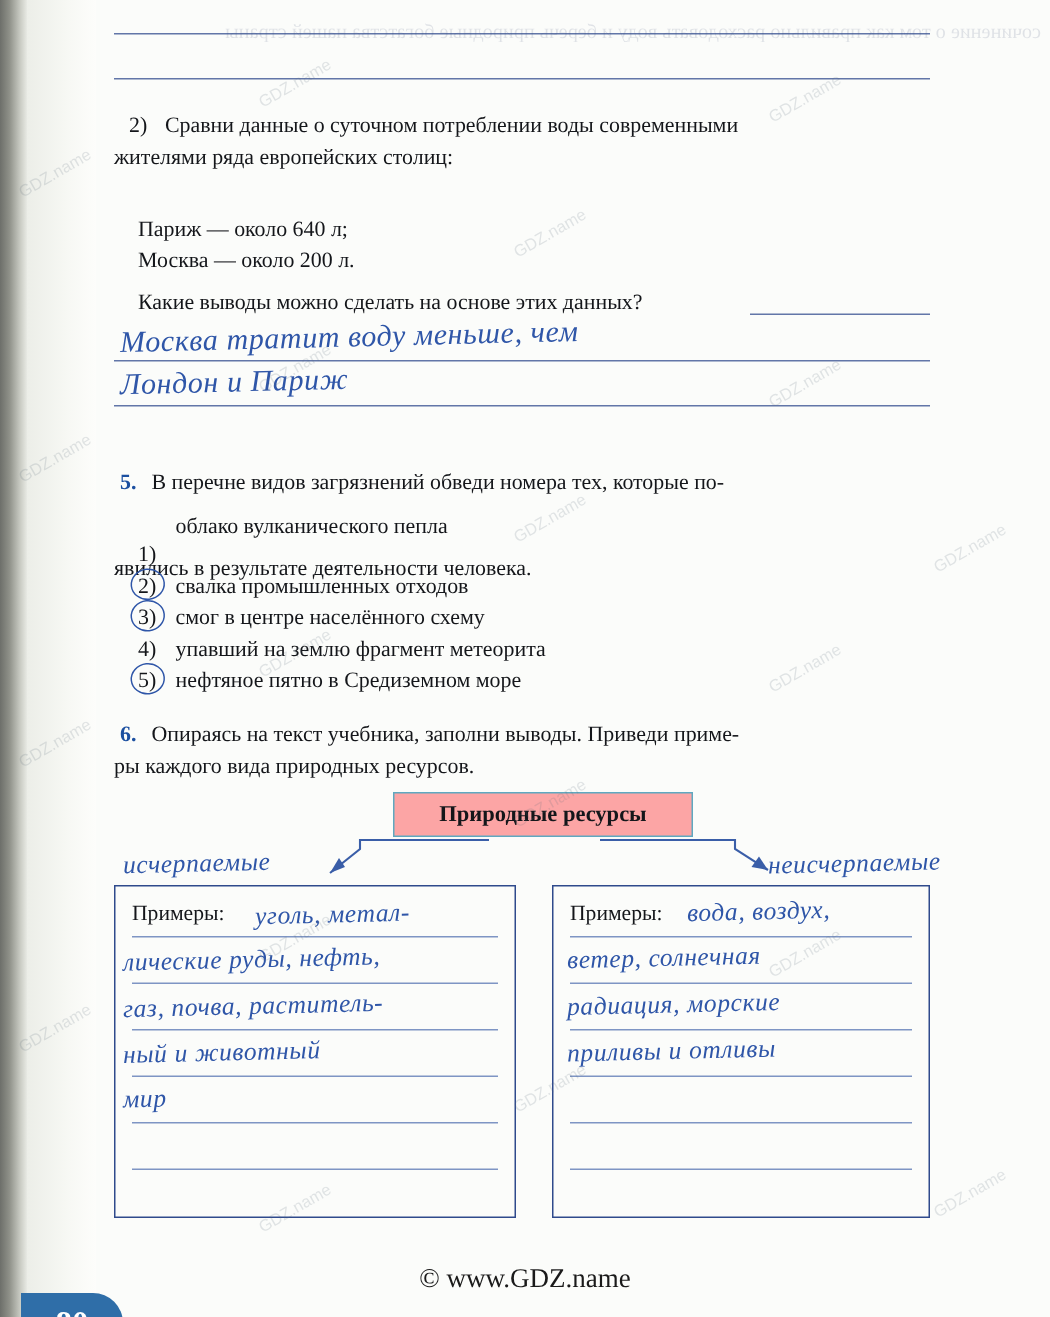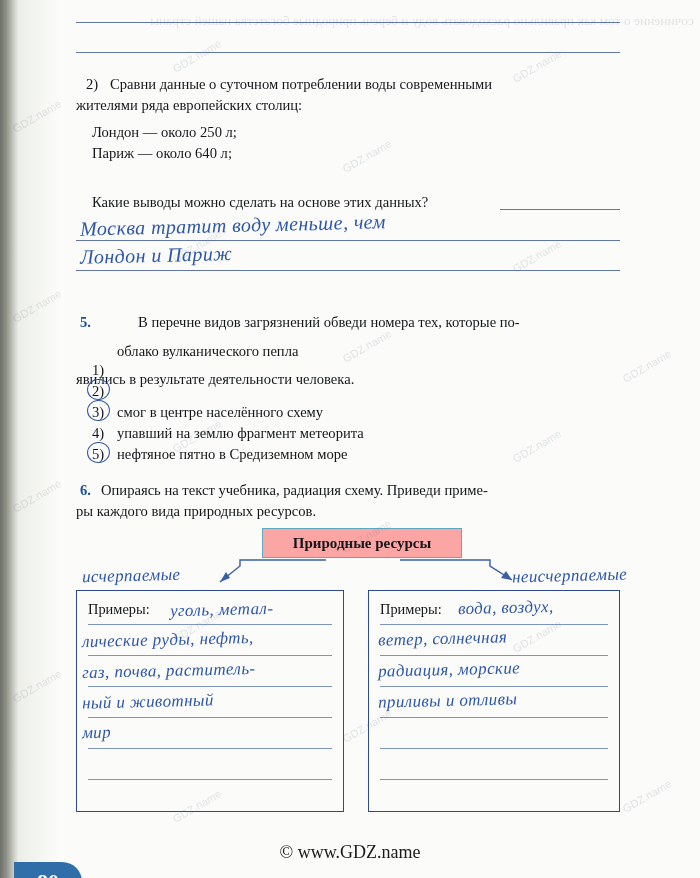--- a/index.html
+++ b/index.html
@@ -173,55 +173,56 @@
 
   <div class="content">
 
     <div class="rule" style="left:76px; top:22px; width:544px;"></div>
     <div class="rule" style="left:76px; top:52px; width:544px;"></div>
 
     <div class="txt" style="left:86px; top:74px;">2)</div>
     <div class="txt" style="left:76px; top:95px;">жителями ряда европейских столиц:</div>
     <div class="txt" style="left:110px; top:74px;">Сравни данные о суточном потреблении воды современными</div>
 
-    <div class="txt" style="left:92px; top:122px;">Лондон — около 250 л;</div>
     <div class="txt" style="left:92px; top:143px;">Париж — около 640 л;</div>
+    <div class="txt" style="left:92px; top:164px;">Москва — около 200 л.</div>
 
     <div class="txt" style="left:92px; top:192px;">Какие выводы можно сделать на основе этих данных?</div>
     <div class="rule" style="left:500px; top:209px; width:120px;"></div>
 
     <div class="rule" style="left:76px; top:240px; width:544px;"></div>
     <div class="rule" style="left:76px; top:270px; width:544px;"></div>
 
     <div class="hand" style="left:80px; top:214px;">Москва тратит воду меньше, чем</div>
     <div class="hand" style="left:80px; top:244px;">Лондон и Париж</div>
 
     <div class="txt num" style="left:80px; top:312px;">5.</div>
-    <div class="txt" style="left:101px; top:312px;margin-left:37px;">В перечне видов загрязнений обведи номера тех, которые по-</div>
+    <div class="txt" style="left:101px; top:312px;">В перечне видов загрязнений обведи номера тех, которые по-</div>
     <div class="txt" style="left:76px; top:333px;margin-top:36px;">явились в результате деятельности человека.</div>
 
     <div class="txt" style="left:92px; top:360px;">1)</div>
     <div class="txt" style="left:117px; top:341px;">облако вулканического пепла</div>
 
     <div class="txt" style="left:92px; top:381px;">2)</div>
     <div class="circle-num" style="left:87px; top:379px;"></div>
+    <div class="txt" style="left:117px; top:381px;">свалка промышленных отходов</div>
 
     <div class="txt" style="left:92px; top:402px;">3)</div>
     <div class="circle-num" style="left:87px; top:400px;"></div>
     <div class="txt" style="left:117px; top:402px;">смог в центре населённого схему</div>
 
     <div class="txt" style="left:92px; top:423px;">4)</div>
     <div class="txt" style="left:117px; top:423px;text-align:right;">упавший на землю фрагмент метеорита</div>
 
     <div class="txt" style="left:92px; top:444px;">5)</div>
     <div class="circle-num" style="left:87px; top:442px;"></div>
     <div class="txt" style="left:117px; top:444px;">нефтяное пятно в Средиземном море</div>
 
     <div class="txt num" style="left:80px; top:480px;">6.</div>
-    <div class="txt" style="left:101px; top:480px;">Опираясь на текст учебника, радиация схему. Приведи приме-</div>
+    <div class="txt" style="left:101px; top:480px;">Опираясь на текст учебника, заполни выводы. Приведи приме-</div>
     <div class="txt" style="left:76px; top:501px;">ры каждого вида природных ресурсов.</div>
 
     <div class="title-box" style="left:262px; top:528px; width:200px; height:30px;">Природные ресурсы</div>
 
     <svg class="arrow" style="left:150px; top:556px;" width="180" height="34" viewBox="0 0 180 34">
       <path d="M176,4 L90,4 L90,10 L70,26" stroke="#3a5ea8" stroke-width="1.4" fill="none"></path>
       <path d="M70,26 L80,22 L76,16 Z" fill="#3a5ea8"></path>
     </svg>
     <svg class="arrow" style="left:390px; top:556px;" width="190" height="34" viewBox="0 0 190 34">
       <path d="M10,4 L100,4 L100,10 L122,24" stroke="#3a5ea8" stroke-width="1.4" fill="none"></path>

